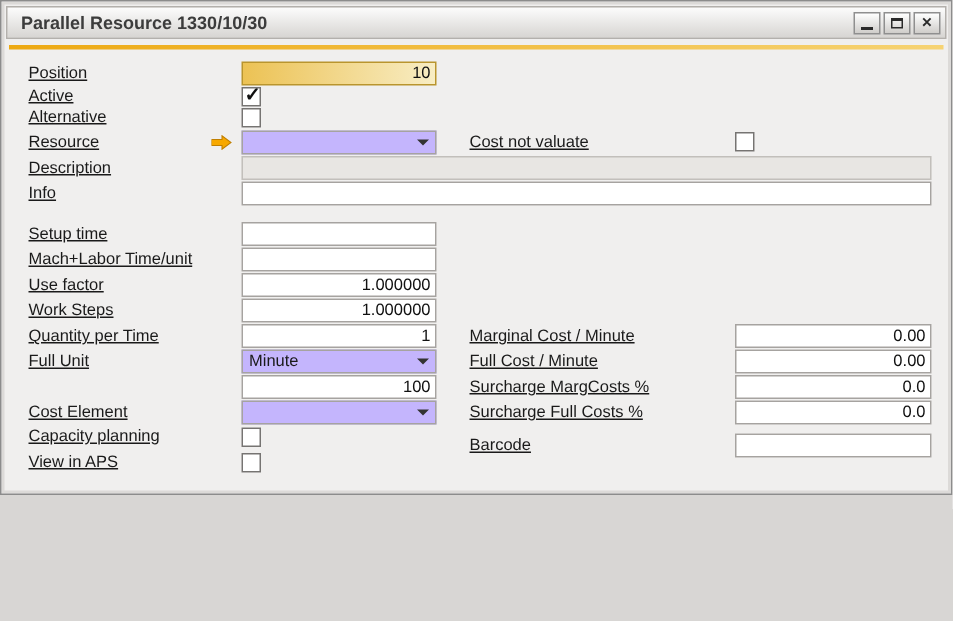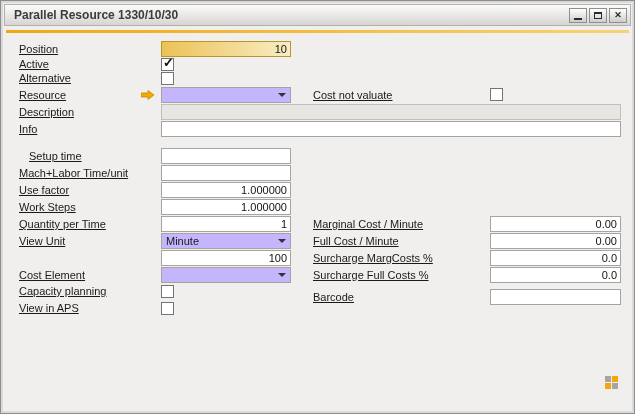--- a/index.html
+++ b/index.html
@@ -1,17 +1,17 @@
 <!DOCTYPE html>
 <html><head>
 <meta charset="utf-8">
 <style>
   html,body { margin:0; padding:0; background:#d8d6d4; }
   .window {
-    position:relative; width:635px; height:414px; box-sizing:border-box;
+    position:relative; width:635px; height:330px; box-sizing:border-box;
     margin:0; border:1px solid #8c8c8c; background:#f0efee;
     box-shadow: inset 0 0 0 2px #dcdad8;
     font-family:"Liberation Sans", sans-serif; font-size:11px; color:#1a1a1a;
     overflow:hidden;
   }
   .titlebar {
     position:absolute; top:3px; left:3px; width:627px; height:22px; box-sizing:border-box;
     background:linear-gradient(#fcfcfc,#d7d5d2); border:1px solid #b3b0ac;
     display:flex; align-items:center; padding:0 3px 0 9px;
   }
@@ -100,38 +100,38 @@
   </span>
   <span class="lbl" style="left:312px; top:87px;">Cost not valuate</span>
   <span class="cb" style="left:489px; top:87px;"></span>
 
   <span class="lbl" style="left:18px; top:104px;">Description</span>
   <input class="fld disabled" style="left: 160px; top: 103px; width: 460px;" value="">
 
   <span class="lbl" style="left:18px; top:121px;">Info</span>
   <input class="fld" style="left: 160px; top: 120px; width: 460px;" value="">
 
-  <span class="lbl" style="left:28px; top:148px;">Setup time</span>
+  <span class="lbl" style="left:18px; top:148px;">Setup time</span>
   <input class="fld" style="left: 160px; top: 147px; width: 130px;" value="">
 
   <span class="lbl" style="left:18px; top:165px;">Mach+Labor Time/unit</span>
   <input class="fld" style="left: 160px; top: 164px; width: 130px;" value="">
 
   <span class="lbl" style="left:18px; top:182px;">Use factor</span>
   <input class="fld num" style="left: 160px; top: 181px; width: 130px;" value="1.000000">
 
   <span class="lbl" style="left:18px; top:199px;">Work Steps</span>
   <input class="fld num" style="left: 160px; top: 198px; width: 130px;" value="1.000000">
 
   <span class="lbl" style="left:18px; top:216px;">Quantity per Time</span>
   <input class="fld num" style="left: 160px; top: 215px; width: 130px;" value="1">
   <span class="lbl" style="left:312px; top:216px;">Marginal Cost / Minute</span>
   <input class="fld num" style="left: 489px; top: 215px; width: 131px;" value="0.00">
 
-  <span class="lbl" style="left:18px; top:233px;">View Unit</span>
+  <span class="lbl" style="left:18px; top:233px;">Full Unit</span>
   <span class="combo" style="left:160px; top:232px; width:130px;">
     <span class="txt">Minute</span>
     <span class="dd"></span>
   </span>
   <span class="lbl" style="left:312px; top:233px;">Full Cost / Minute</span>
   <input class="fld num" style="left: 489px; top: 232px; width: 131px;" value="0.00">
 
   <input class="fld num" style="left: 160px; top: 249px; width: 130px;" value="100">
   <span class="lbl" style="left:312px; top:250px;">Surcharge MargCosts %</span>
   <input class="fld num" style="left: 489px; top: 249px; width: 131px;" value="0.0">

